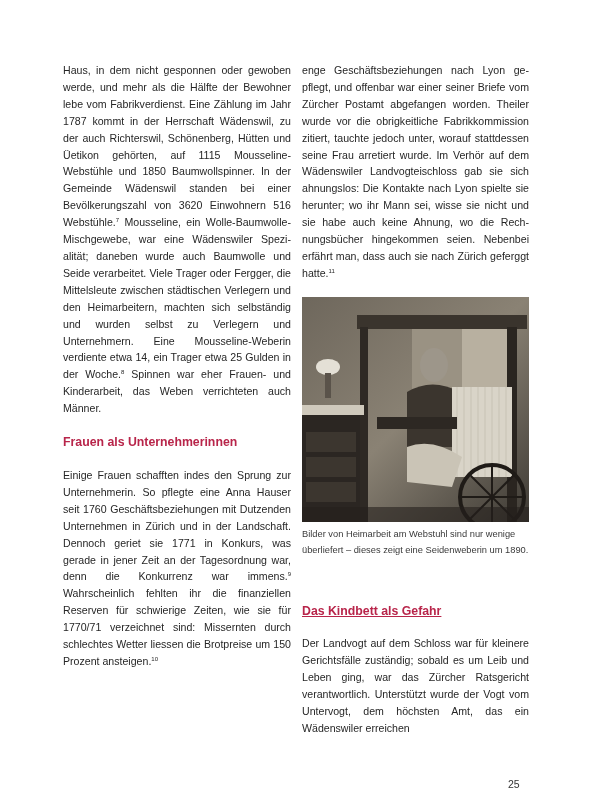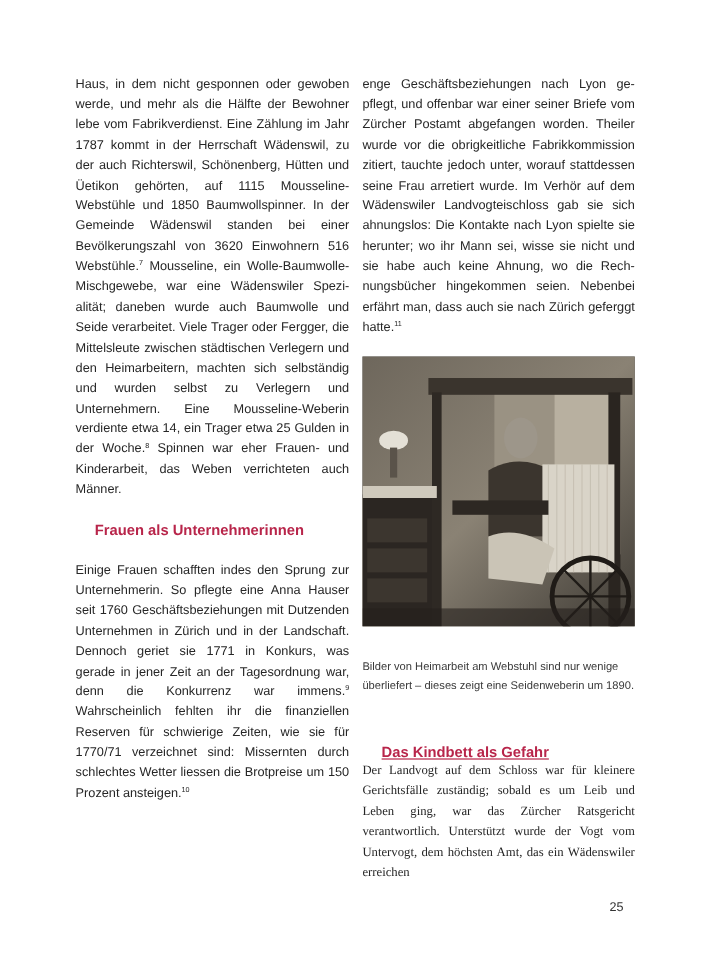--- a/index.html
+++ b/index.html
@@ -8,37 +8,37 @@
       font-family: "Liberation Sans", "DejaVu Sans", sans-serif; color: #262626;
       overflow: hidden;
     }
     .col { position: absolute; top: 62px; width: 228px; font-size: 10.6px; line-height: 16.9px; text-align: justify; hyphens: manual; }
     .col-left { left: 63px; }
     .col-right { left: 302px; width: 227px; }
     .col p { margin: 0; }
     .col p.indent { text-indent: 22px; }
     .heading {
       color: #b8254a; font-weight: bold; font-size: 12.3px; line-height: 16px;
-      margin: 16px; text-align: left;
+      margin: 0; text-align: left;
     }
     .h-left { margin-top: 17px; margin-bottom: 17px; }
     sup { font-size: 6px; line-height: 0; vertical-align: 4px; }
     .photo {
       position: absolute; left: 302px; top: 297px; width: 227px; height: 225px;
       background: #5a554d; overflow: hidden;
     }
     .photo svg { display: block; width: 100%; height: 100%; }
     .caption {
       position: absolute; left: 302px; top: 527px; width: 227px;
-      font-size: 9.3px; line-height: 15.8px; color: #3a3a3a; text-align: left; margin-top: 21px;
+      font-size: 9.3px; line-height: 15.8px; color: #3a3a3a; text-align: left;
     }
     .h-right { position: absolute; left: 302px; top: 603px; text-decoration: underline; }
     .col-right2 { position: absolute; left: 302px; top: 635px; width: 227px; font-size: 10.6px; line-height: 16.9px; text-align: justify; }
-    .col-right2 p { margin: 0; font-family: Liberation Serif, serif; }
-    .page-number { position: absolute; left: 508px; top: 750px; font-size: 10.5px; color: #333; }
+    .col-right2 p { margin: 0; }
+    .page-number { position: absolute; left: 508px; top: 778px; font-size: 10.5px; color: #333; }
   </style>
 </head>
 <body>
 
 <div class="col col-left">
   <p><span>Haus, in dem nicht gesponnen oder gewo­ben werde, und mehr als die Hälfte der Bewohner lebe vom Fabrikverdienst. Eine Zählung im Jahr 1787 kommt in der Herr­schaft Wädenswil, zu der auch Richterswil, Schönenberg, Hütten und Üetikon gehör­ten, auf 1115 Mousseline-Webstühle und 1850 Baumwollspinner. In der Gemeinde Wädenswil standen bei einer Bevölke­rungszahl von 3620 Einwohnern 516 Web­stühle.</span><sup>7</sup><span> Mousseline, ein Wolle-Baumwolle-Mischgewebe, war eine Wädenswiler Spezi­alität; daneben wurde auch Baumwolle und Seide verarbeitet. Viele Trager oder Fergger, die Mittelsleute zwischen städti­schen Verlegern und den Heimarbeitern, machten sich selbständig und wurden selbst zu Verlegern und Unternehmern. Eine Mousseline-Weberin verdiente etwa 14, ein Trager etwa 25 Gulden in der Woche.</span><sup>8</sup><span> Spinnen war eher Frauen- und Kinderar­beit, das Weben verrichteten auch Männer.</span></p>
   <h2 class="heading h-left">Frauen als Unternehmerinnen</h2>
   <p><span>Einige Frauen schafften indes den Sprung zur Unternehmerin. So pflegte eine Anna Hauser seit 1760 Geschäftsbeziehungen mit Dutzenden Unternehmen in Zürich und in der Landschaft. Dennoch geriet sie 1771 in Konkurs, was gerade in jener Zeit an der Tagesordnung war, denn die Konkur­renz war immens.</span><sup>9</sup><span> Wahrscheinlich fehlten ihr die finanziellen Reserven für schwierige Zeiten, wie sie für 1770/71 verzeichnet sind: Missernten durch schlechtes Wetter liessen die Brotpreise um 150 Prozent ansteigen.</span><sup>10</sup></p>
 </div>
 

